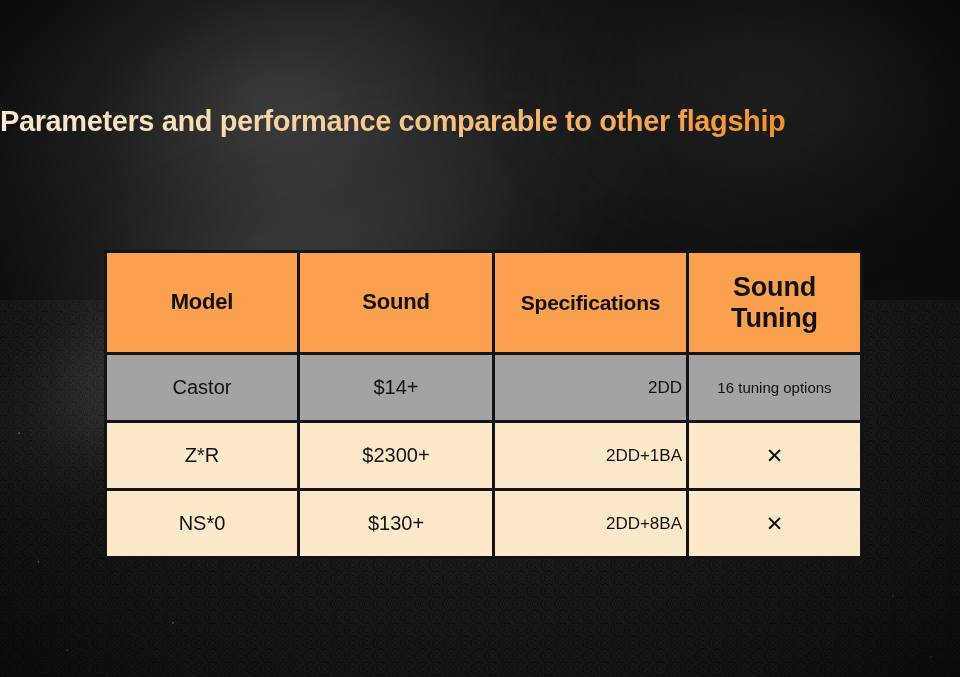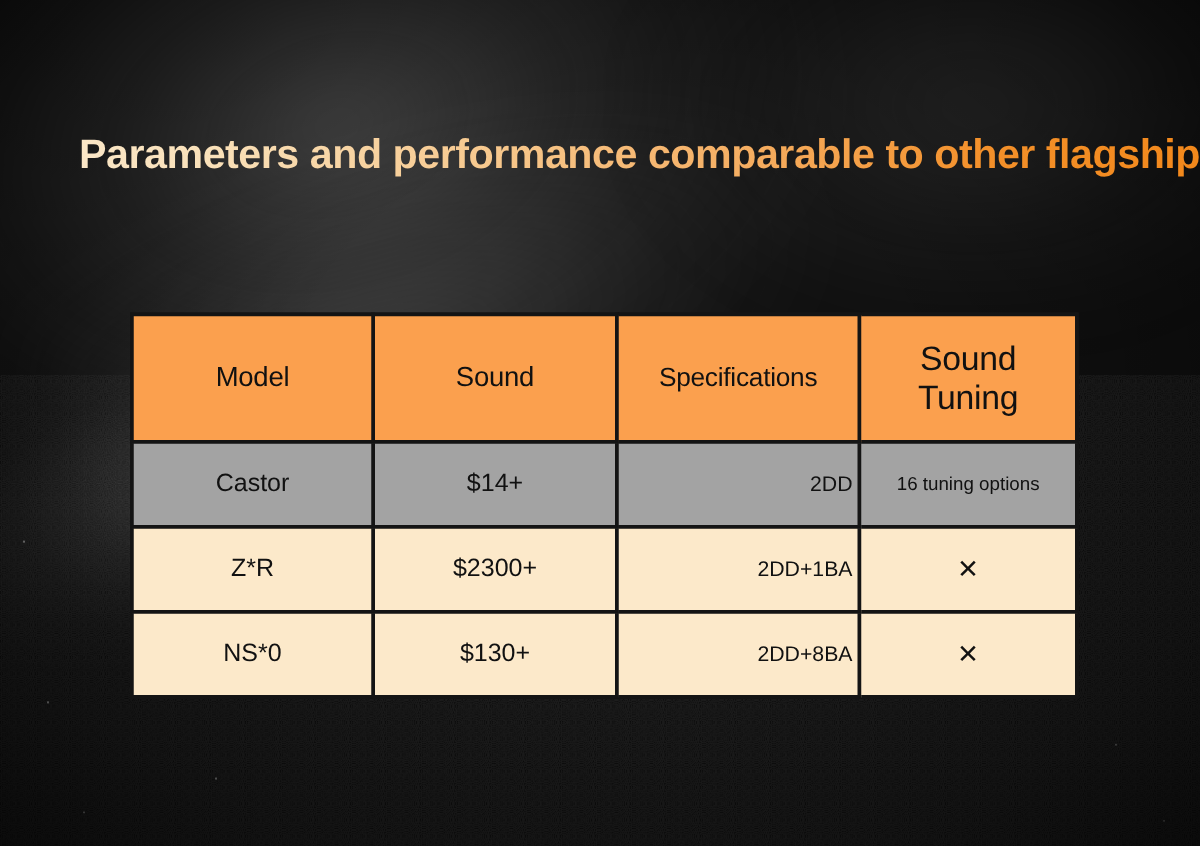--- a/index.html
+++ b/index.html
@@ -101,25 +101,25 @@
                 rgba(0,0,0,0) 35%,
                 rgba(0,0,0,0.35) 78%,
                 rgba(0,0,0,0.62) 100%);
   }
 
   
   #headline {
     position: absolute;
     left: 0; right: 0;
     top: 104px;
-    text-align: right;
+    text-align: left;
     z-index: 5;
     line-height: 1.18;
     font-weight: 700;
-    font-size: 33px;
+    font-size: 29px;
     letter-spacing: -0.4px;
     font-family: "Liberation Sans", sans-serif;
   }
   #headline .hl-line {
     display: block;
     background-image: linear-gradient(
         95deg,
         #fbe9cd 0%,
         #fae2bd 20%,
         #f8c98e 42%,
@@ -162,21 +162,21 @@
     text-align: center;
     vertical-align: middle;
     color: #111111;
     padding: 2px 4px;
   }
 
   
   #spec-table thead th {
     height: 102px;
     background: #fba04e;
-    font-weight: 400;
+    font-weight: 700;
     font-size: 22px;
     letter-spacing: -0.2px;
     line-height: 1.12;
   }
   #spec-table thead th.th-specs { font-size: 21px; }
   #spec-table thead th.th-tune  { font-size: 27px; }
 
   
   #spec-table tbody tr { height: 68px; }
   #spec-table tbody td {

